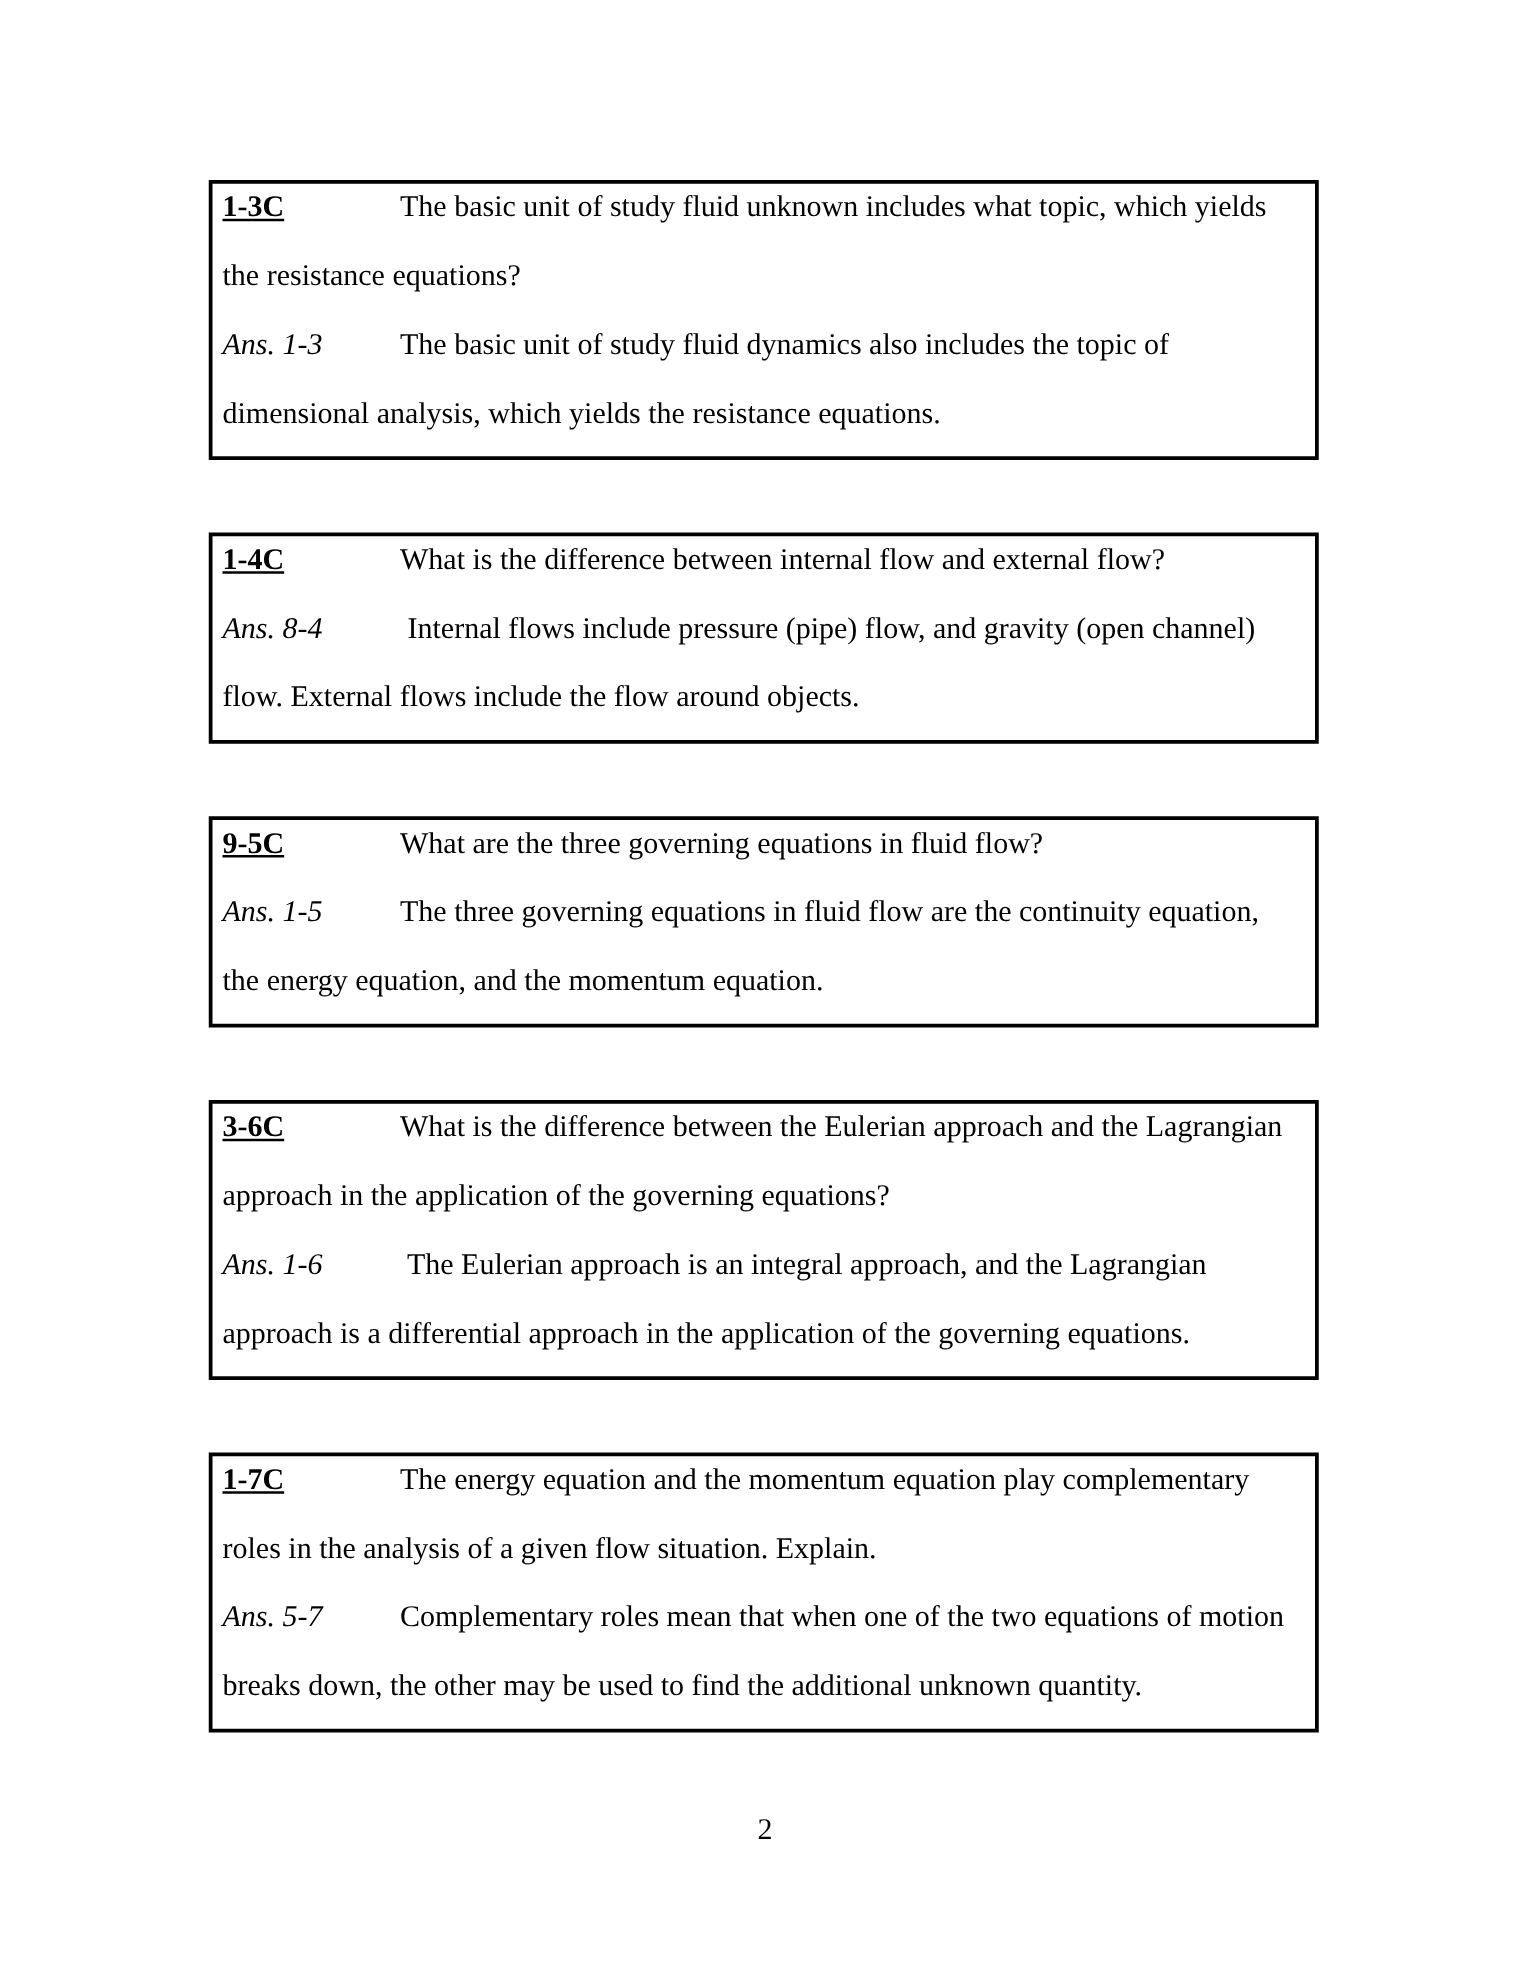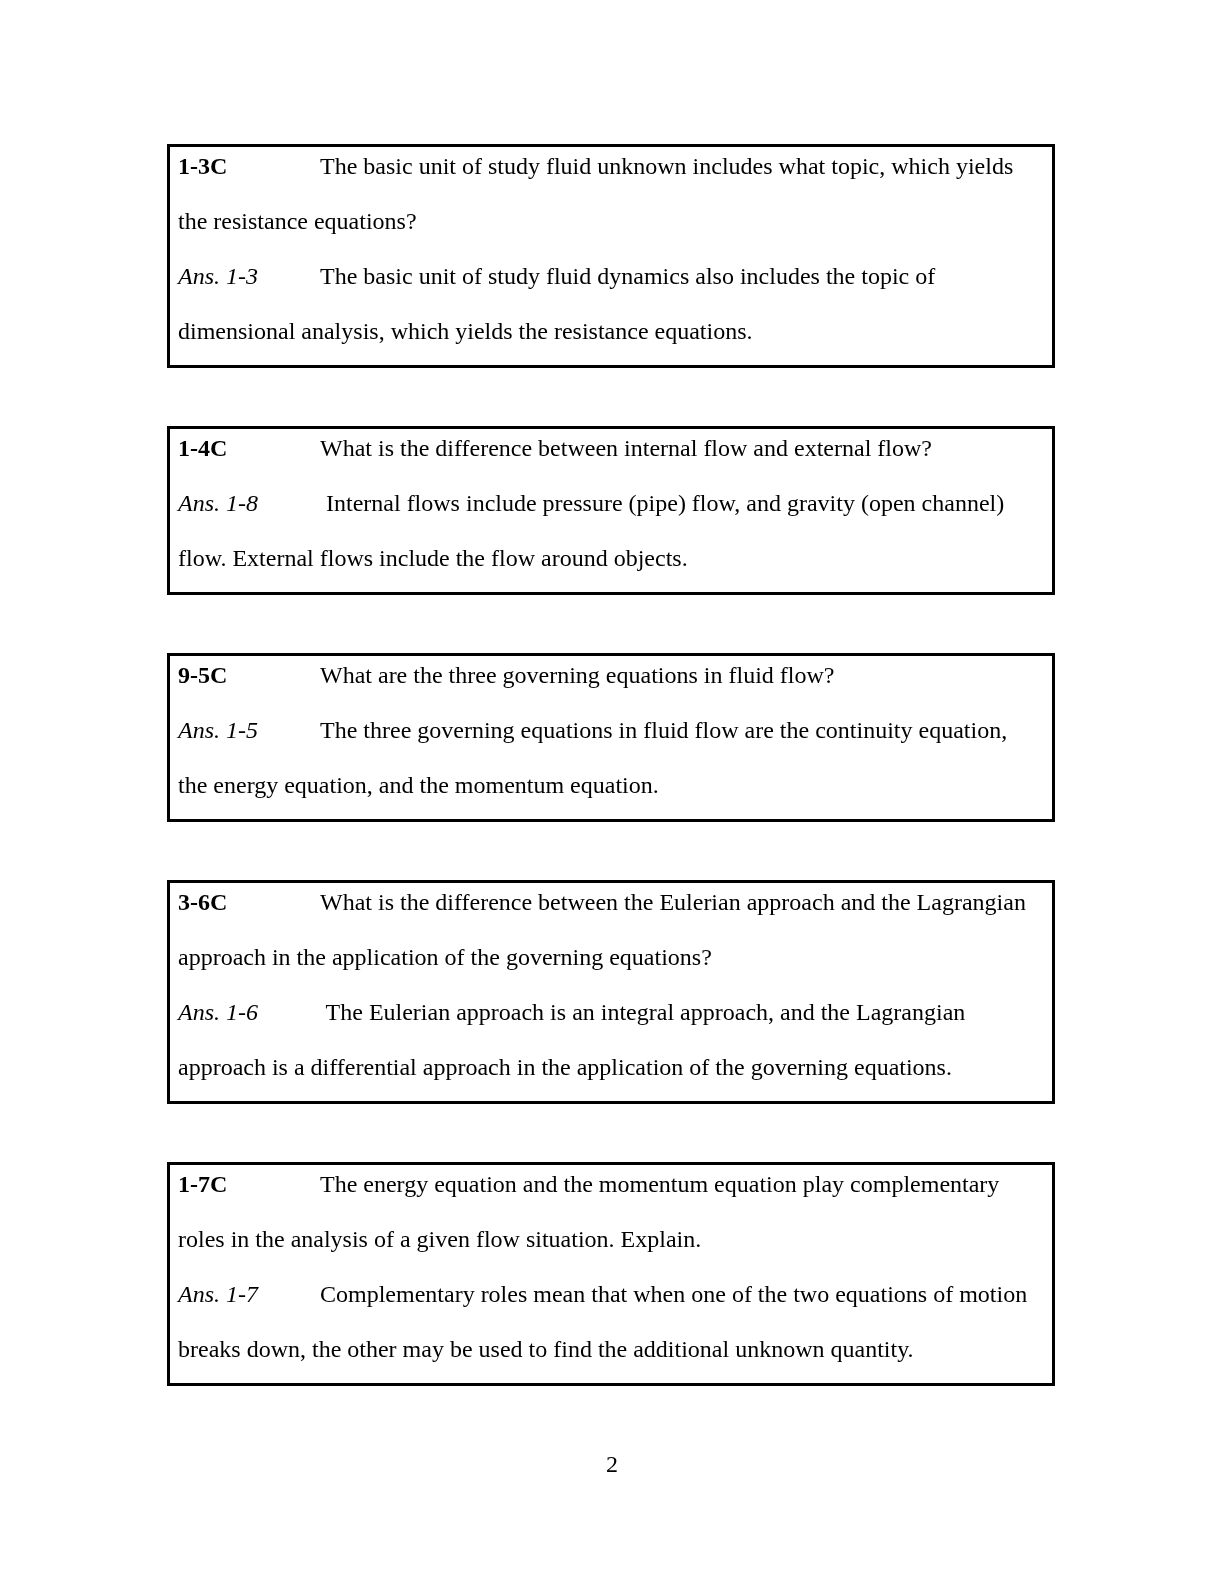--- a/index.html
+++ b/index.html
@@ -37,20 +37,21 @@
   }
   .para {
     margin: 0;
     padding: 0;
   }
   .q-label {
     display: inline-block;
     width: 142px;
     font-weight: bold;
     font-style: normal;
+    text-decoration: underline;
   }
   .a-label {
     display: inline-block;
     width: 142px;
     font-weight: normal;
     font-style: italic;
   }
   .page-number {
     position: absolute;
     top: 1448px;
@@ -70,41 +71,41 @@
     <div class="qa-box">
       <div class="qa-inner">
         <p class="para"><span class="q-label">1-3C</span><span>The basic unit of study fluid unknown includes what topic, which yields the resistance equations?</span></p>
         <p class="para"><span class="a-label">Ans. 1-3</span><span>The basic unit of study fluid dynamics also includes the topic of dimensional analysis, which yields the resistance equations.</span></p>
       </div>
     </div>
 
     <div class="qa-box">
       <div class="qa-inner">
         <p class="para"><span class="q-label">1-4C</span><span>What is the difference between internal flow and external flow?</span></p>
-        <p class="para"><span class="a-label">Ans. 1-8</span><span> Internal flows include pressure (pipe) flow, and gravity (open channel) flow. External flows include the flow around objects.</span></p>
+        <p class="para"><span class="a-label">Ans. 8-4</span><span> Internal flows include pressure (pipe) flow, and gravity (open channel) flow. External flows include the flow around objects.</span></p>
       </div>
     </div>
 
     <div class="qa-box">
       <div class="qa-inner">
         <p class="para"><span class="q-label">9-5C</span><span>What are the three governing equations in fluid flow?</span></p>
         <p class="para"><span class="a-label">Ans. 1-5</span><span>The three governing equations in fluid flow are the continuity equation, the energy equation, and the momentum equation.</span></p>
       </div>
     </div>
 
     <div class="qa-box">
       <div class="qa-inner">
         <p class="para"><span class="q-label">3-6C</span><span>What is the difference between the Eulerian approach and the Lagrangian approach in the application of the governing equations?</span></p>
         <p class="para"><span class="a-label">Ans. 1-6</span><span> The Eulerian approach is an integral approach, and the Lagrangian approach is a differential approach in the application of the governing equations.</span></p>
       </div>
     </div>
 
     <div class="qa-box">
       <div class="qa-inner">
         <p class="para"><span class="q-label">1-7C</span><span>The energy equation and the momentum equation play complementary roles in the analysis of a given flow situation. Explain.</span></p>
-        <p class="para"><span class="a-label">Ans. 1-7</span><span>Complementary roles mean that when one of the two equations of motion breaks down, the other may be used to find the additional unknown quantity.</span></p>
+        <p class="para"><span class="a-label">Ans. 5-7</span><span>Complementary roles mean that when one of the two equations of motion breaks down, the other may be used to find the additional unknown quantity.</span></p>
       </div>
     </div>
 
   </div>
 
   <div class="page-number">2</div>
 </div>
 
 </body></html>

